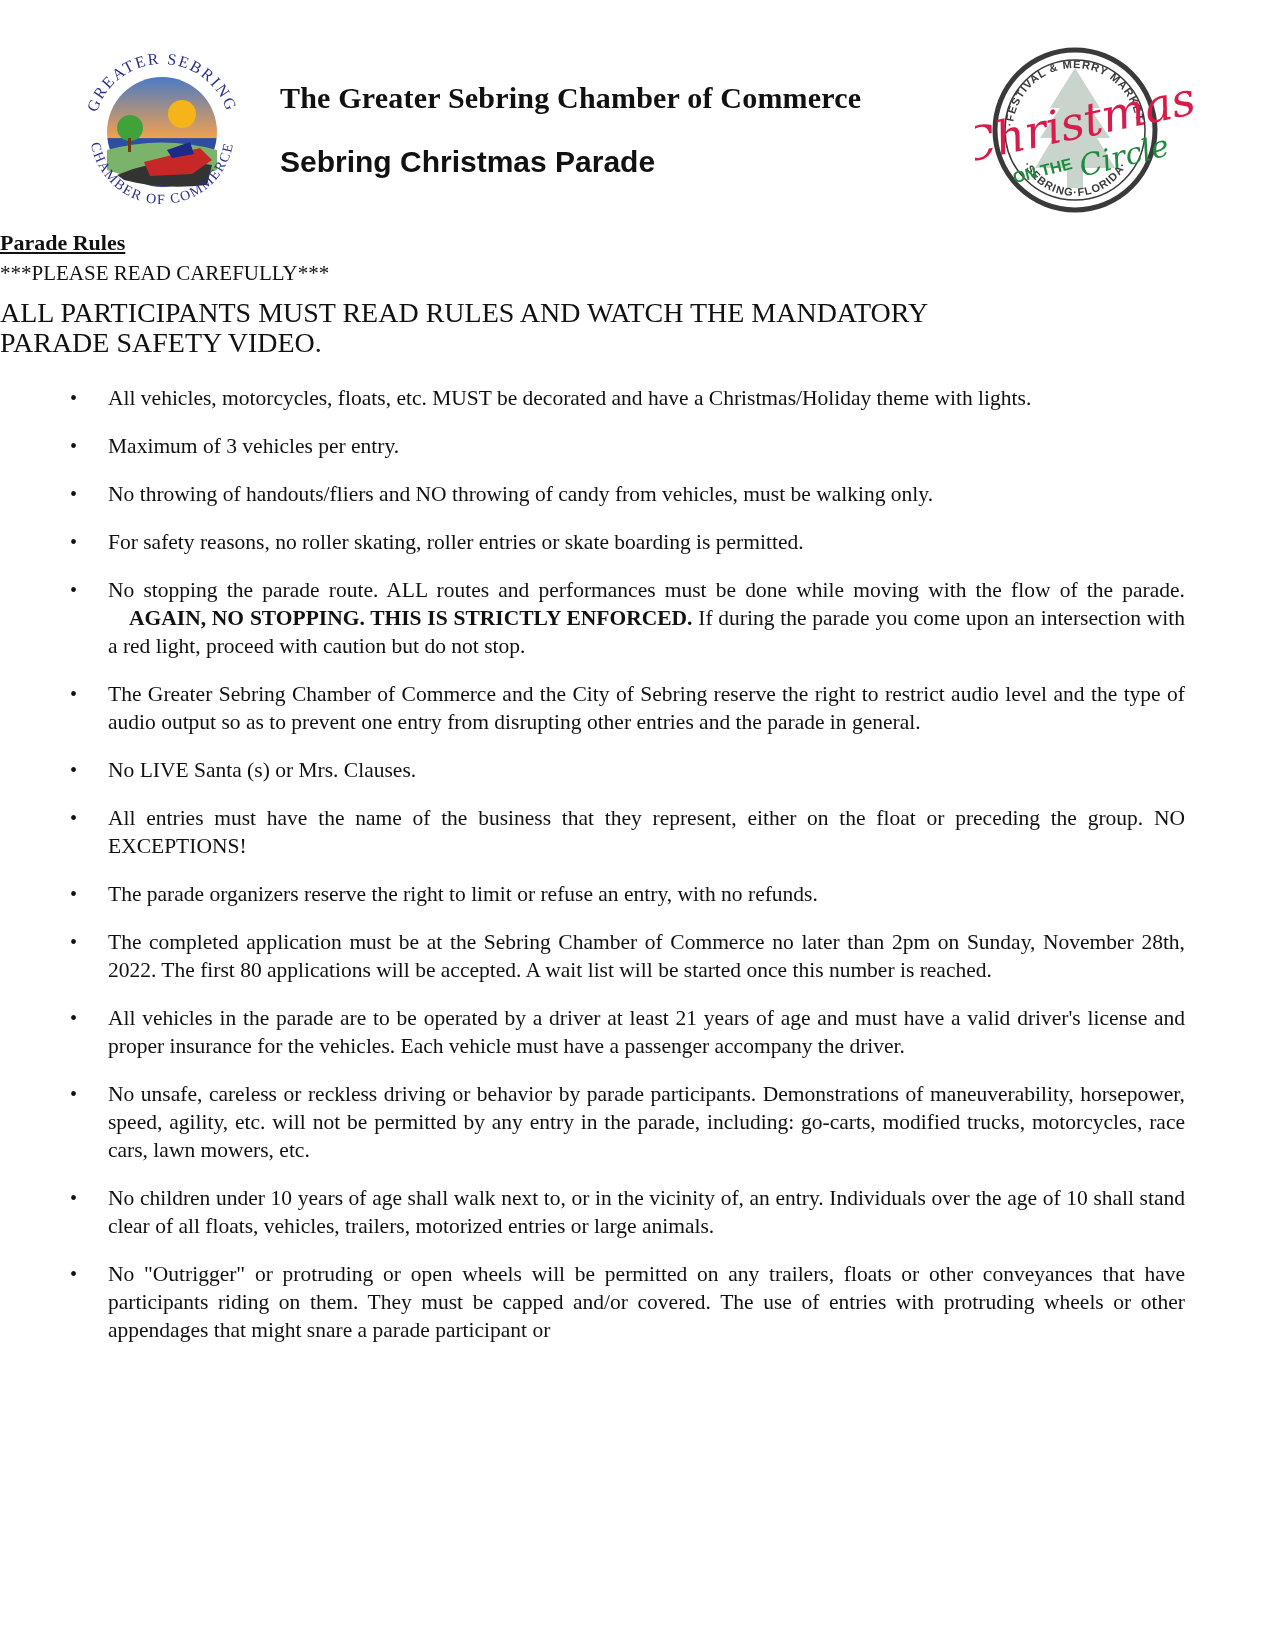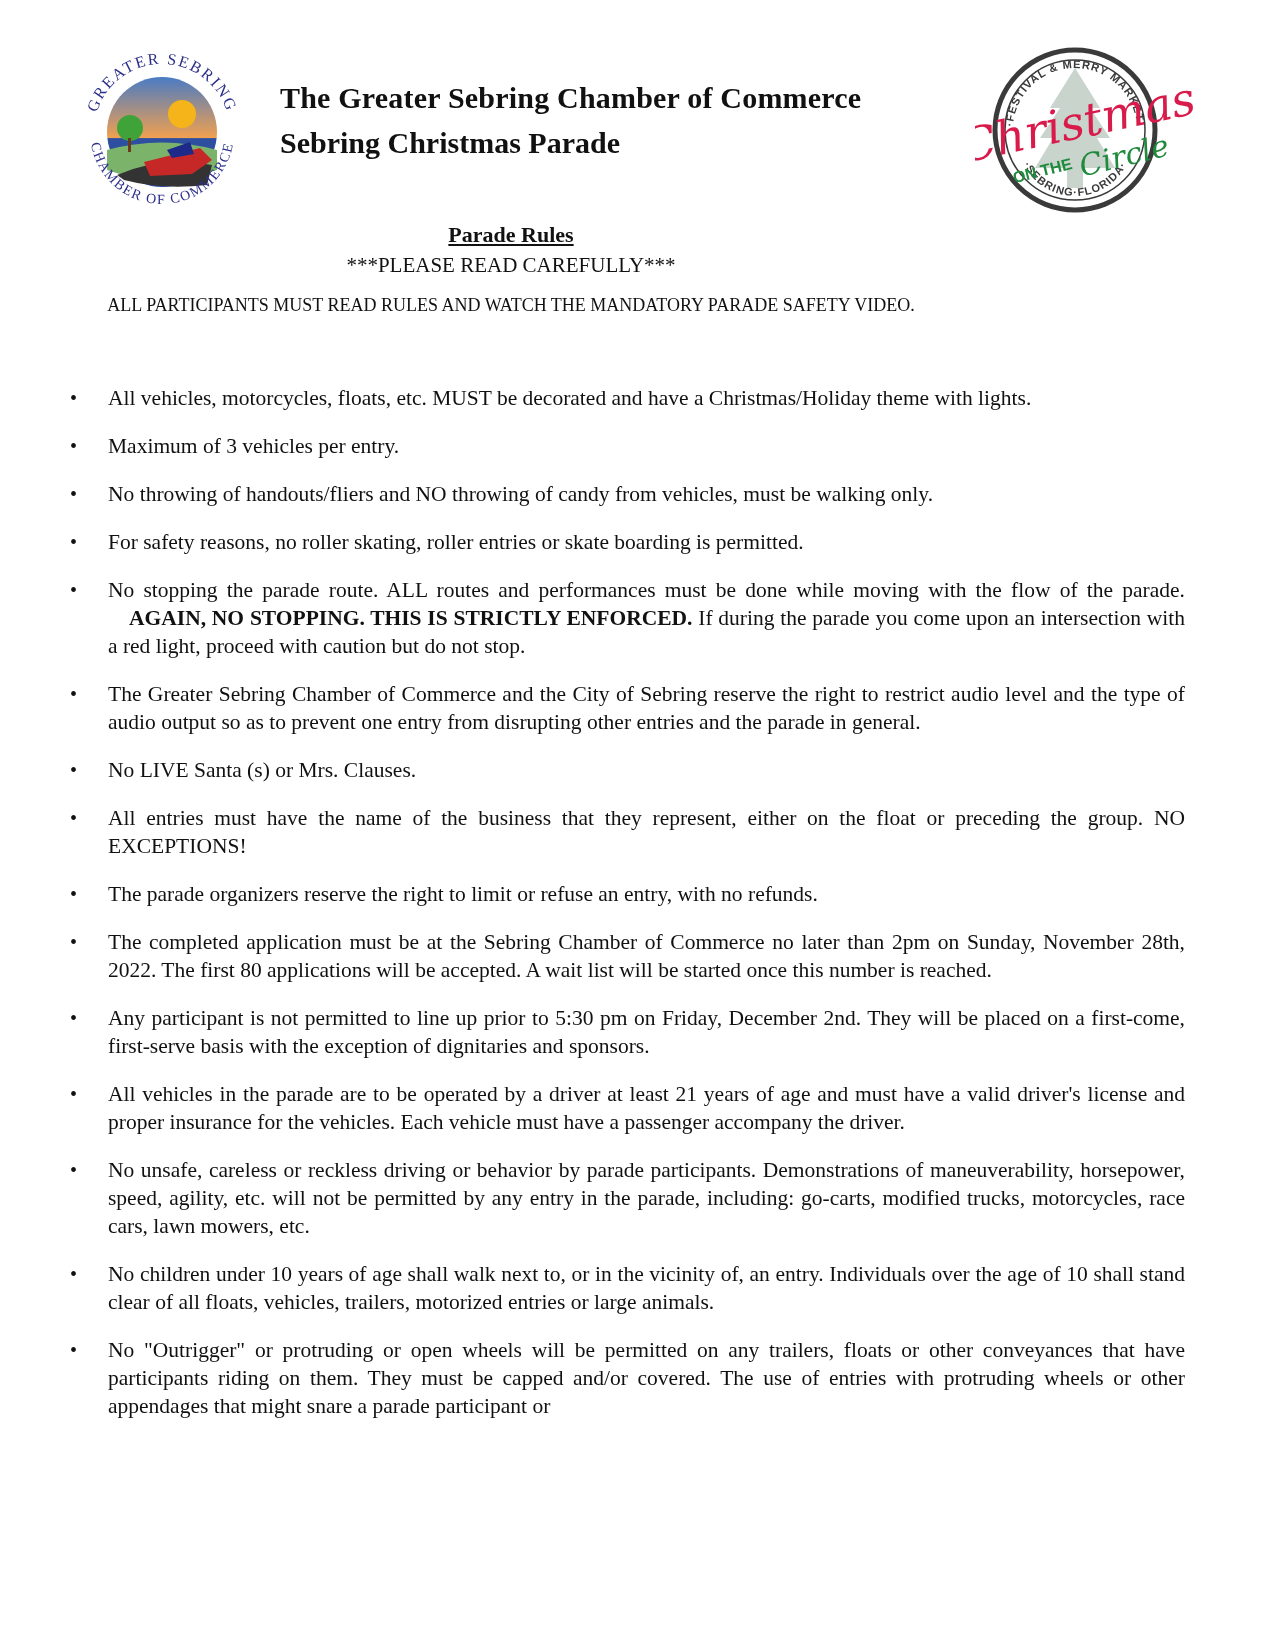--- a/index.html
+++ b/index.html
@@ -10,30 +10,30 @@
     }
     .header { position: absolute; left: 0; top: 0; width: 1275px; height: 220px; }
     .logo-left { position: absolute; left: 72px; top: 40px; width: 180px; height: 180px; }
     .logo-right { position: absolute; left: 975px; top: 38px; width: 220px; height: 180px; }
     .title-block { position: absolute; left: 280px; top: 78px; width: 735px; text-align: left; }
     .title-line1 {
       font-family: "Liberation Serif", "DejaVu Serif", serif; font-weight: bold;
       font-size: 30px; line-height: 40px; letter-spacing: 0.2px;
     }
     .title-line2 {
-      font-family: Liberation Serif, serif; font-weight: bold;
-      font-size: 30px; line-height: 40px; margin-top: 5px;
+      font-family: Liberation Sans, sans-serif; font-weight: bold;
+      font-size: 30px; line-height: 40px; margin-top: 24px;
     }
-    .subheads { position: absolute; left: 0; top: 220px; width: 1022px; text-align: center; }
+    .subheads { position: absolute; left: 0; top: 228px; width: 1022px; }
     .rules-heading {
       font-family: "Liberation Serif", serif; font-weight: bold; font-size: 22px;
       text-decoration: underline; line-height: 30px;
     }
     .read-carefully { font-family: "Liberation Serif", serif; font-size: 21px; line-height: 30px; margin-top: 0; }
-    .mandatory { font-family: "Liberation Serif", serif; font-size: 18px; line-height: 30px; margin-top: 10px; }
+    .mandatory { font-family: "Liberation Serif", serif; font-size: 28px; line-height: 30px; margin-top: 10px; }
     .rules-list {
       position: absolute; left: 70px; top: 384px; width: 1115px;
       list-style: none; margin: 0; padding: 0;
     }
     .rule {
       position: relative; padding-left: 38px; margin-bottom: 20px;
       font-family: Liberation Serif, serif; font-size: 21.5px; line-height: 28px;
       text-align: justify;
     }
     .rule::before {
@@ -104,18 +104,17 @@
   <li class="rule"><span>All vehicles, motorcycles, floats, etc. MUST be decorated and have a Christmas/Holiday theme with lights.</span></li>
   <li class="rule"><span>Maximum of 3 vehicles per entry.</span></li>
   <li class="rule"><span>No throwing of handouts/fliers and NO throwing of candy from vehicles, must be walking only.</span></li>
   <li class="rule"><span>For safety reasons, no roller skating, roller entries or skate boarding is permitted.</span></li>
   <li class="rule"><span>No stopping the parade route. ALL routes and performances must be done while moving with the flow of the parade. </span><b>AGAIN, NO STOPPING. THIS IS STRICTLY ENFORCED.</b><span> If during the parade you come upon an intersection with a red light, proceed with caution but do not stop.</span></li>
   <li class="rule"><span>The Greater Sebring Chamber of Commerce and the City of Sebring reserve the right to restrict audio level and the type of audio output so as to prevent one entry from disrupting other entries and the parade in general.</span></li>
   <li class="rule"><span>No LIVE Santa (s) or Mrs. Clauses.</span></li>
   <li class="rule"><span>All entries must have the name of the business that they represent, either on the float or preceding the group. NO EXCEPTIONS!</span></li>
   <li class="rule"><span>The parade organizers reserve the right to limit or refuse an entry, with no refunds.</span></li>
   <li class="rule"><span>The completed application must be at the Sebring Chamber of Commerce no later than 2pm on Sunday, November 28th, 2022. The first 80 applications will be accepted. A wait list will be started once this number is reached.</span></li>
-  <li class="rule"><span>Any participant is not permitted to line up prior to 5:30 pm on Friday, December 2nd.  They will be placed on a first-come, first-serve basis with the exception of dignitaries and sponsors.</span></li>
   <li class="rule"><span>All vehicles in the parade are to be operated by a driver at least 21 years of age and must have a valid driver's license and proper insurance for the vehicles. Each vehicle must have a passenger accompany the driver.</span></li>
   <li class="rule"><span>No unsafe, careless or reckless driving or behavior by parade participants. Demonstrations of maneuverability, horsepower, speed, agility, etc. will not be permitted by any entry in the parade, including: go-carts, modified trucks, motorcycles, race cars, lawn mowers, etc.</span></li>
   <li class="rule"><span>No children under 10 years of age shall walk next to, or in the vicinity of, an entry. Individuals over the age of 10 shall stand clear of all floats, vehicles, trailers, motorized entries or large animals.</span></li>
   <li class="rule"><span>No "Outrigger" or protruding or open wheels will be permitted on any trailers, floats or other conveyances that have participants riding on them. They must be capped and/or covered. The use of entries with protruding wheels or other appendages that might snare a parade participant or</span></li>
 </ul>
 
 </body></html>

